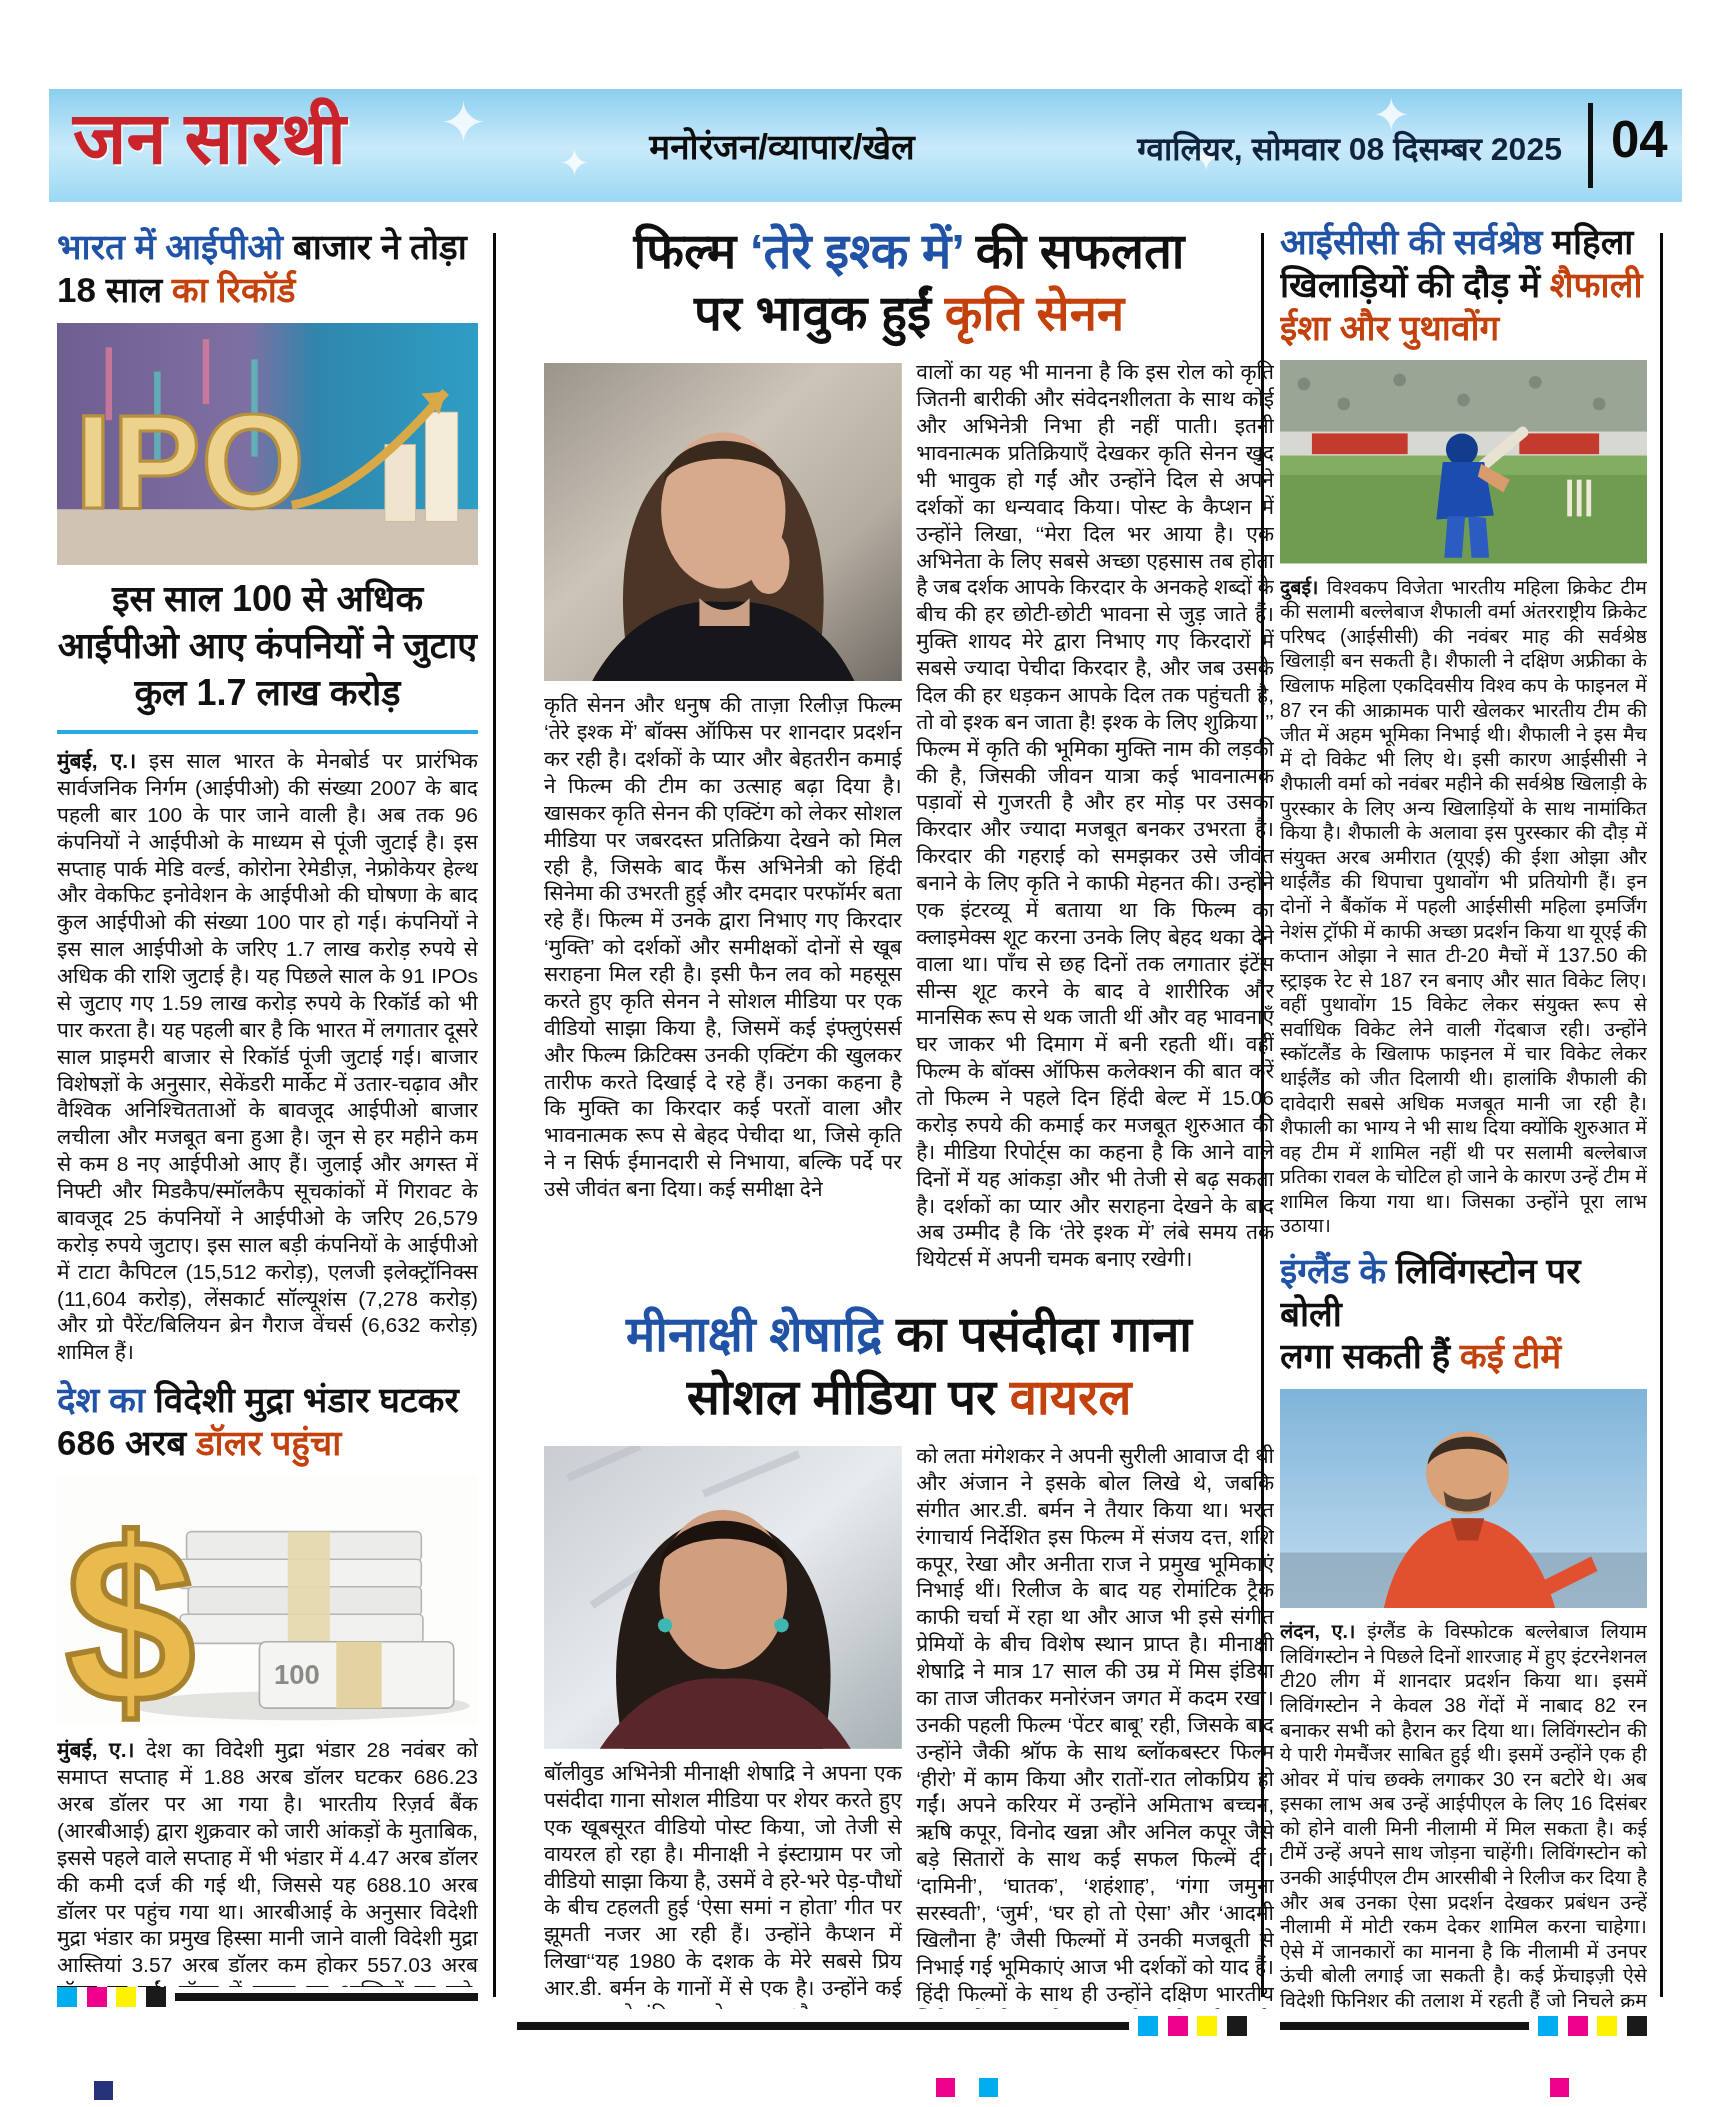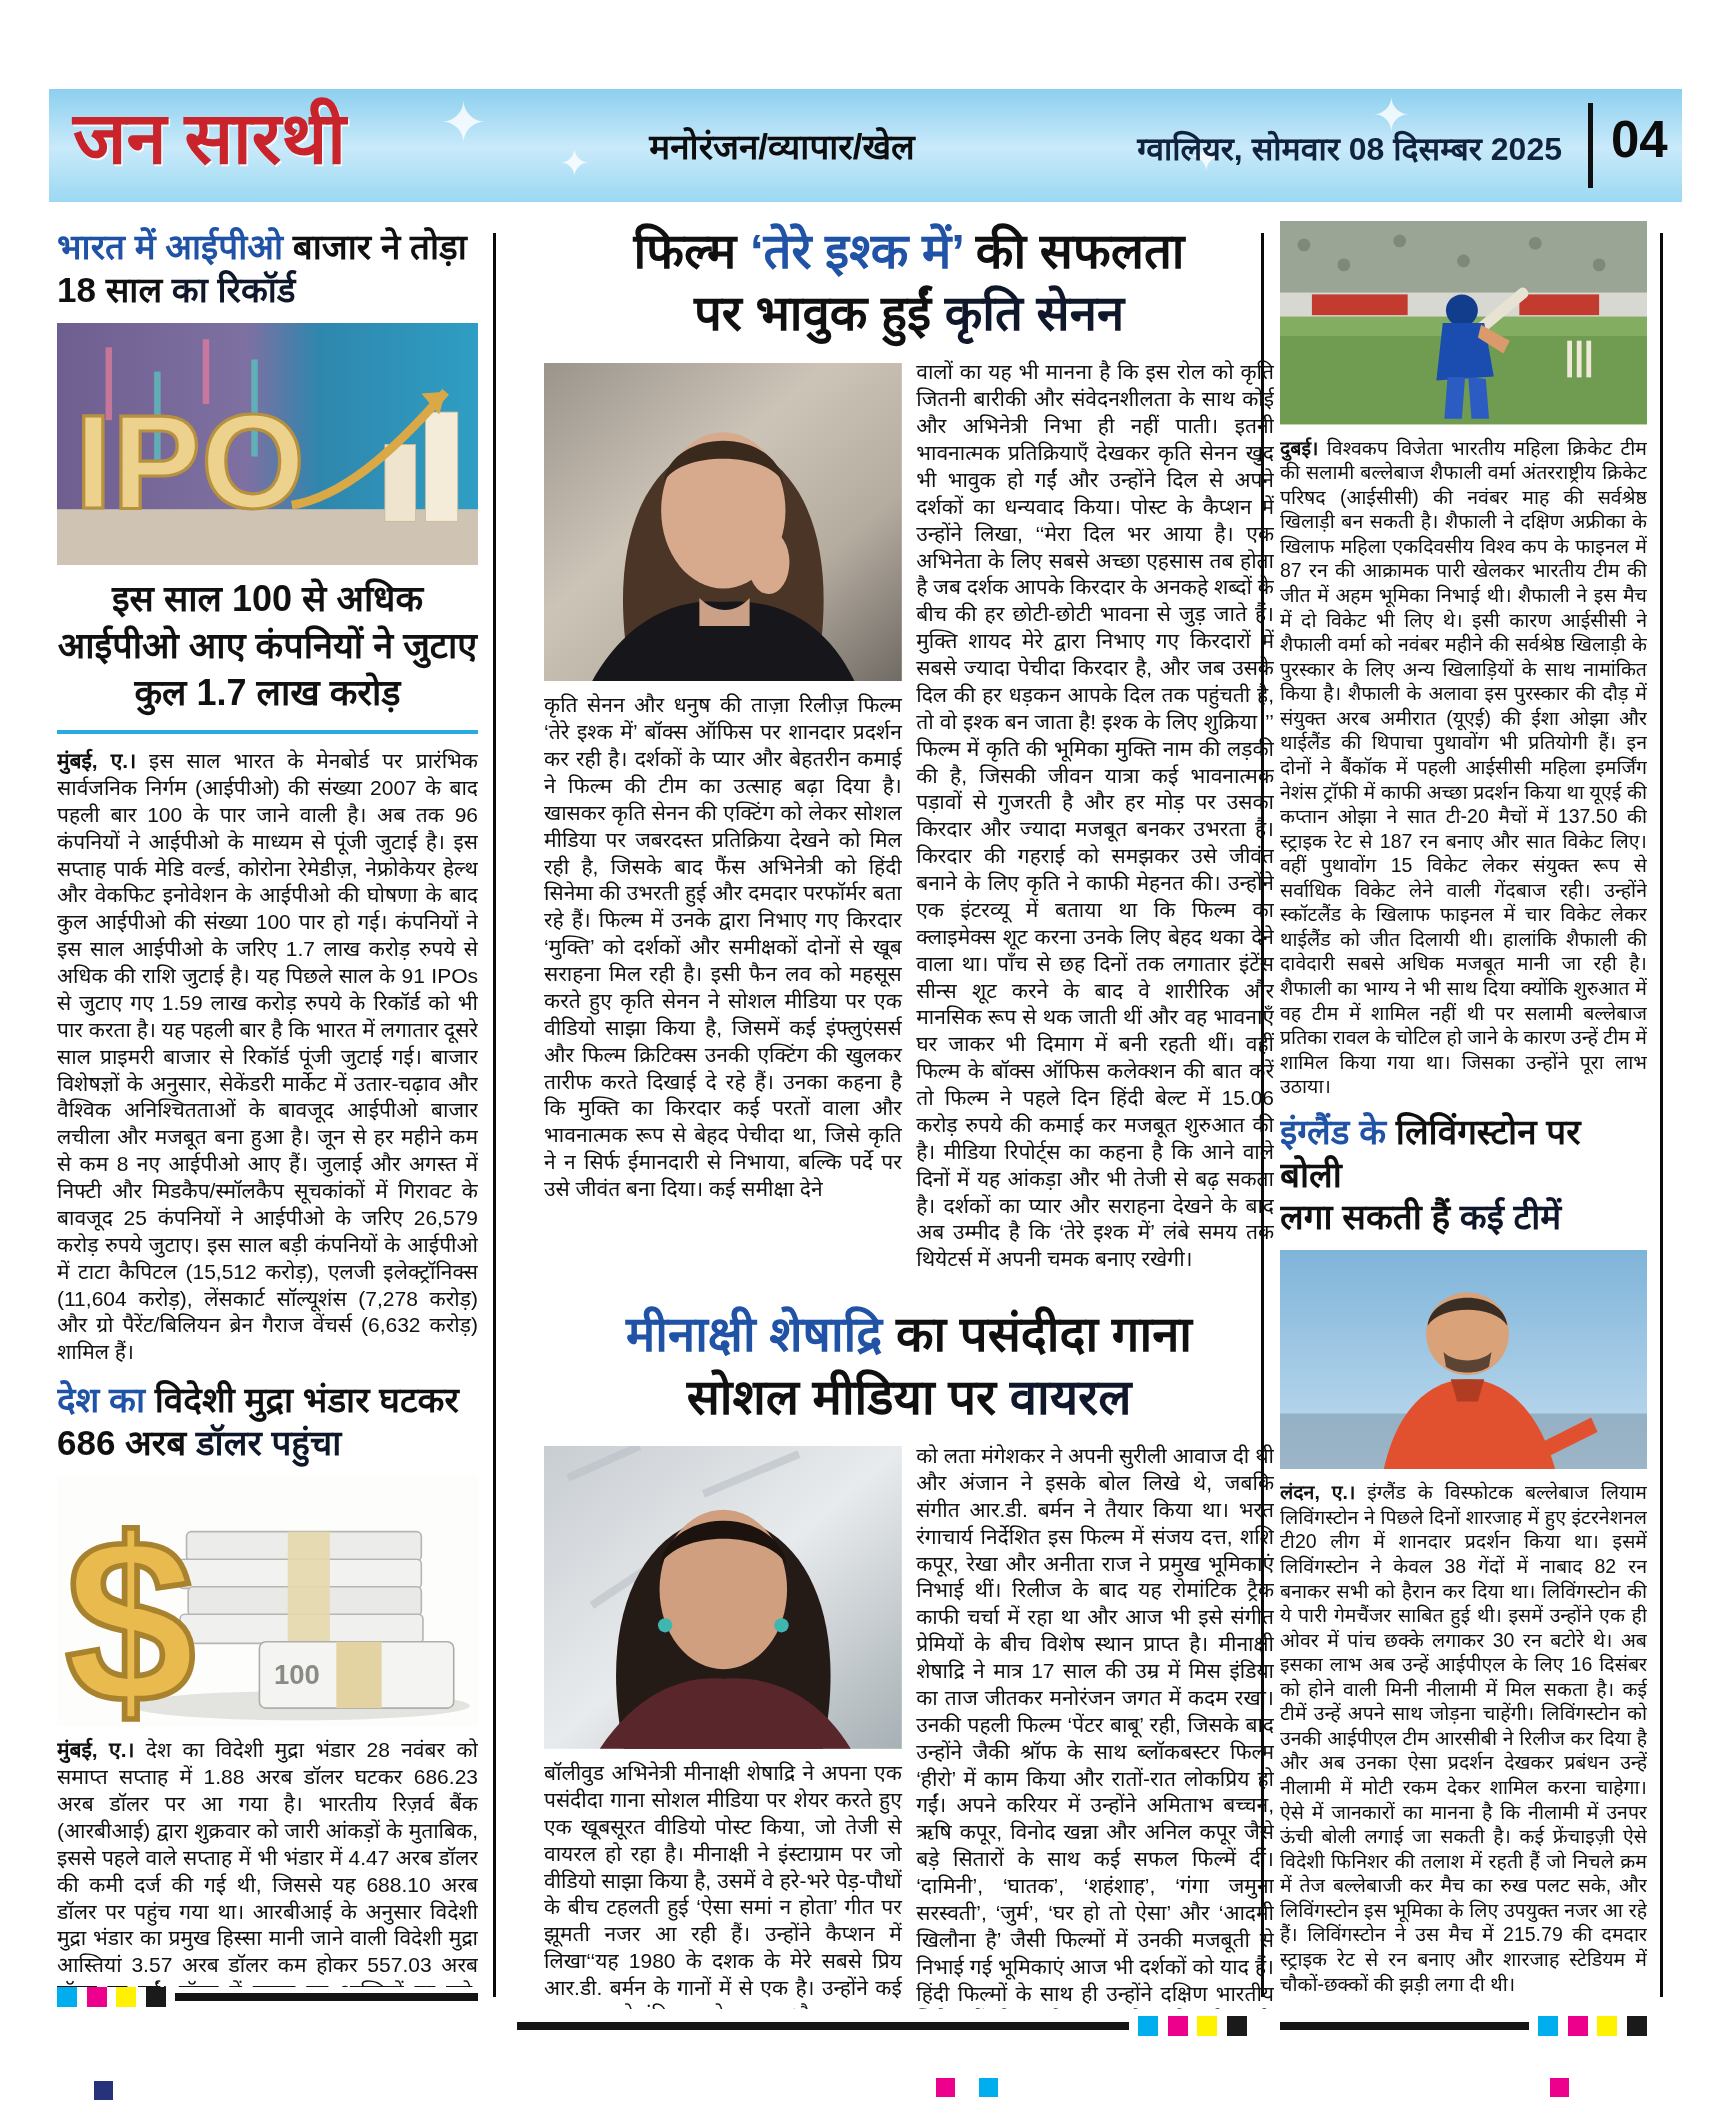--- a/index.html
+++ b/index.html
@@ -20,21 +20,21 @@
   
   .col{position:absolute;overflow:hidden;}
   #col1{left:57px;top:223px;width:421px;height:1764px;}
   #col2{left:544px;top:218px;width:730px;height:1791px;}
   #col3{left:1280px;top:218px;width:367px;height:1791px;}
   .vrule{position:absolute;width:3.2px;background:#0a0a0a;top:233px;height:1764px;}
   #vrule1{left:493px;} #vrule2{left:1261px;} #vrule3{left:1660px;}
   
   .head-sm{font-size:35px;font-weight:800;text-align:left;line-height:1.22;margin:3.2px 0 11px;}
   .head-lg{font-size:49px;font-weight:800;text-align:center;line-height:1.28;margin:1.6px 0 14.4px;}
-  .blue{color:#2053a6;} .red{color:#0f172a;} .blk{color:#101010;}
+  .blue{color:#2053a6;} .red{color:#c2410c;} .blk{color:#101010;}
   .subhead{font-size:36px;font-weight:800;text-align:center;line-height:1.3;
     padding-bottom:12.8px;border-bottom:4.8px solid #29abe2;margin:1.6px 0 14.4px;}
   .body-text{font-size:21px;line-height:1.28;text-align:justify;margin:0 0 8px;}
   #col3 .body-text{font-size:19.5px;line-height:1.26;}
   .dl{font-weight:bold;}
   .photo{width:100%;margin:3.2px 0 11px;line-height:0;}
   .photo svg{width:100%;height:auto;display:block;}
   .two-col{display:flex;gap:14.4px;}
   .subcol{flex:1;min-width:0;}
   
@@ -183,20 +183,23 @@
         <p class="body-text">बॉलीवुड अभिनेत्री मीनाक्षी शेषाद्रि ने अपना एक पसंदीदा गाना सोशल मीडिया पर शेयर करते हुए एक खूबसूरत वीडियो पोस्ट किया, जो तेजी से वायरल हो रहा है। मीनाक्षी ने इंस्टाग्राम पर जो वीडियो साझा किया है, उसमें वे हरे-भरे पेड़-पौधों के बीच टहलती हुई ‘ऐसा समां न होता’ गीत पर झूमती नजर आ रही हैं। उन्होंने कैप्शन में लिखा‘‘यह 1980 के दशक के मेरे सबसे प्रिय आर.डी. बर्मन के गानों में से एक है। उन्होंने कई खूबसूरत रोमांटिक गाने बनाए और यह वाला गीत मेरे पसंदीदा कलाकार संजय दत्त और अनीता राज पर फिल्माया गया है।’’यह लोकप्रिय गीत 1984 में रिलीज हुई फिल्म ‘जमीन आसमान’ का है। गाने</p>
       </div>
       <div class="subcol">
         <p class="body-text">को लता मंगेशकर ने अपनी सुरीली आवाज दी थी और अंजान ने इसके बोल लिखे थे, जबकि संगीत आर.डी. बर्मन ने तैयार किया था। भरत रंगाचार्य निर्देशित इस फिल्म में संजय दत्त, शशि कपूर, रेखा और अनीता राज ने प्रमुख भूमिकाएं निभाई थीं। रिलीज के बाद यह रोमांटिक ट्रैक काफी चर्चा में रहा था और आज भी इसे संगीत प्रेमियों के बीच विशेष स्थान प्राप्त है। मीनाक्षी शेषाद्रि ने मात्र 17 साल की उम्र में मिस इंडिया का ताज जीतकर मनोरंजन जगत में कदम रखा। उनकी पहली फिल्म ‘पेंटर बाबू’ रही, जिसके बाद उन्होंने जैकी श्रॉफ के साथ ब्लॉकबस्टर फिल्म ‘हीरो’ में काम किया और रातों-रात लोकप्रिय हो गईं। अपने करियर में उन्होंने अमिताभ बच्चन, ऋषि कपूर, विनोद खन्ना और अनिल कपूर जैसे बड़े सितारों के साथ कई सफल फिल्में दीं। ‘दामिनी’, ‘घातक’, ‘शहंशाह’, ‘गंगा जमुना सरस्वती’, ‘जुर्म’, ‘घर हो तो ऐसा’ और ‘आदमी खिलौना है’ जैसी फिल्मों में उनकी मजबूती से निभाई गई भूमिकाएं आज भी दर्शकों को याद हैं। हिंदी फिल्मों के साथ ही उन्होंने दक्षिण भारतीय सिनेमा में भी अपनी दमदार मौजूदगी दर्ज कराई। मालूम हो कि मीनाक्षी लंबे समय से फिल्मों से दूर हैं, लेकिन फिर भी प्रशंसकों के दिलों में उनकी लोकप्रियता कम नहीं हुई है। सोशल मीडिया पर सक्रिय रहने वाली मीनाक्षी आए दिन अपने फैंस के साथ खास पलों और यादों को साझा करती रहती हैं।</p>
       </div>
     </div>
   </div>
 
   <div id="col3" class="col">
 
+    <h2 class="head-sm"><span class="blue">आईसीसी की सर्वश्रेष्ठ </span><span class="blk">महिला</span><br>
+      <span class="blk">खिलाड़ियों की दौड़ में </span><span class="red">शैफाली</span><br>
+      <span class="red">ईशा और पुथावोंग</span></h2>
 
     <div class="photo">
       <svg viewBox="0 0 460 255" preserveAspectRatio="none">
         <rect width="460" height="90" fill="#9aa595"></rect>
         <g fill="#7e897b">
             <circle cx="30" cy="30" r="8"></circle>
             <circle cx="80" cy="55" r="8"></circle>
             <circle cx="150" cy="25" r="8"></circle>
             <circle cx="230" cy="50" r="8"></circle>
             <circle cx="320" cy="28" r="8"></circle>

